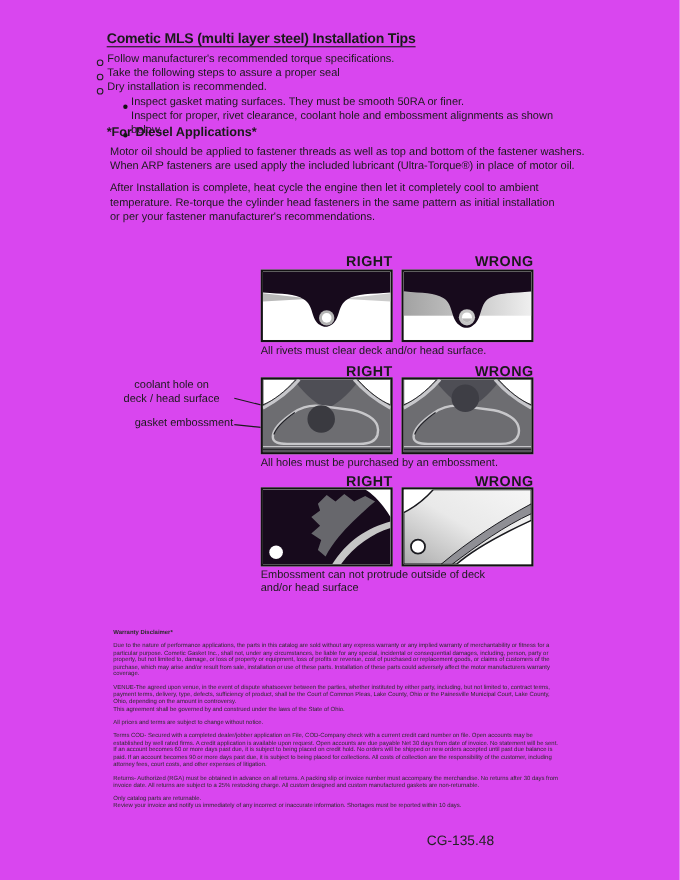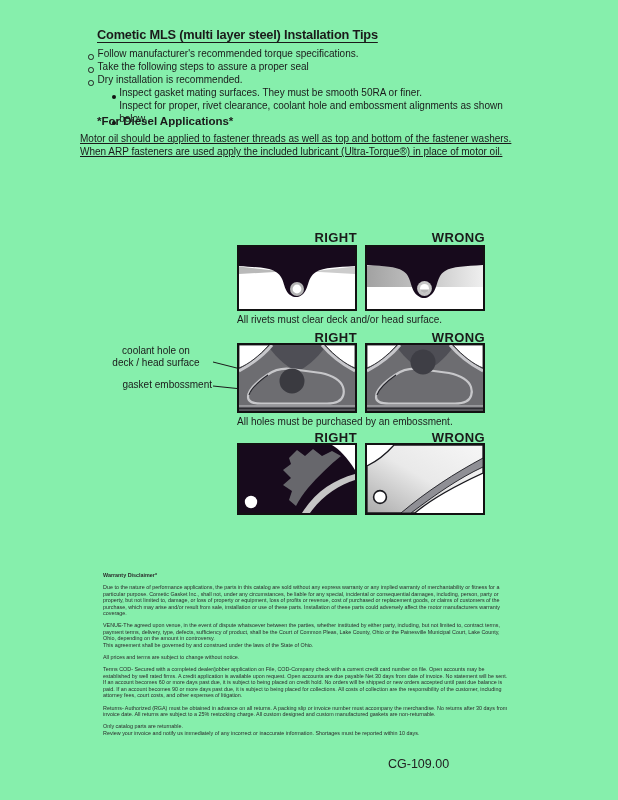--- a/index.html
+++ b/index.html
@@ -1,29 +1,29 @@
 <!DOCTYPE html>
 <html style="--ink: #1a1a1a; --band-black: #170a1c; --body-gray: #6d6d71; --hole-gray: #3a3a40; --emboss-line: #c7c7ca; --light-strip: #c6c6c6; --wedge-gray: #b9b9b9;"><head>
 <meta charset="utf-8">
 <style>
   html,body{margin:0;padding:0;background:#ffffff;}
-  .page{position:relative;width:618px;height:800px;background:#86efac;overflow:hidden;
+  .page{position:relative;width:618px;height:800px;background:#d946ef;overflow:hidden;
         font-family:"Liberation Sans",sans-serif;color:var(--ink,#1a1a1a);}
   .abs{position:absolute;}
   .title{left:97px;top:27px;font-size:12.8px;font-weight:bold;letter-spacing:-0.2px;
          text-decoration:underline;text-underline-offset:3px;white-space:nowrap;}
   .tips{left:88px;top:47px;width:445px;font-size:10px;line-height:13px;}
   .bullet-row{display:flex;align-items:flex-end;}
   .marker-open{flex:0 0 auto;width:3.6px;height:3.6px;border:1px solid #222;border-radius:50%;
                margin:4px 4px 0 0;}
   .sub{margin-left:24px;}
   .marker-dot{flex:0 0 auto;width:4.2px;height:4.2px;background:#111;border-radius:50%;
               margin:4px 3px 0 0;}
   .diesel-h{left:97px;top:115px;font-size:11.5px;font-weight:bold;}
-  .para{left:80px;width:450px;font-size:10px;line-height:13px;white-space:pre-line;text-decoration:underline;}
+  .para{left:100px;width:450px;font-size:10px;line-height:13px;white-space:pre-line;}
   .fig-label{position:absolute;width:120px;text-align:right;font-size:13px;font-weight:bold;
              letter-spacing:0.4px;}
   .fig-box{position:absolute;width:116px;border:2px solid #121212;background:#fff;line-height:0;}
   .fig-caption{position:absolute;font-size:10px;line-height:12px;white-space:pre-line;color:#1b1b1b;}
   .annot{position:absolute;font-size:10px;line-height:12px;text-align:right;white-space:pre-line;}
   .band-black{fill:var(--band-black,#170a1c);}
   .body-gray{fill:var(--body-gray,#6d6d71);}
   .emboss{stroke:var(--emboss-line,#c7c7ca);}
   .legal{left:103px;top:572px;width:408px;font-size:5.4px;line-height:6.4px;color:#2b2b2b;}
   .legal p{margin:0 0 6px 0;white-space:pre-line;}
@@ -72,20 +72,23 @@
     </div>
     <div class="bullet-row sub">
       <span class="marker-dot"></span>
       <span>Inspect for proper, rivet clearance, coolant hole and embossment alignments as shown below.</span>
     </div>
   </div>
 
   <div class="abs diesel-h">*For Diesel Applications*</div>
   <div class="abs para" style="top:132px;">Motor oil should be applied to fastener threads as well as top and bottom of the fastener washers.
 When ARP fasteners are used apply the included lubricant (Ultra-Torque®) in place of motor oil.</div>
+  <div class="abs para" style="top:165px;">After Installation is complete, heat cycle the engine then let it completely cool to ambient
+temperature. Re-torque the cylinder head fasteners in the same pattern as initial installation
+or per your fastener manufacturer's recommendations.</div>
 
   <div class="fig-label" style="left:237px;top:230px;">RIGHT</div>
   <div class="fig-label" style="left:365px;top:230px;">WRONG</div>
 
   <div class="fig-box" style="left:237px;top:245px;height:62px;">
     <svg width="116" height="62" viewBox="0 0 116 62">
       <rect width="116" height="62" fill="#ffffff"></rect>
       <path d="M0,19.5 L44,24.5 L0,27 Z" fill="#b9b9b9"></path>
       <path d="M116,19.5 L72,24.5 L116,27 Z" fill="#cccccc"></path>
       <path class="band-black" d="M0,0 H116 V19 C98,20.5 85,20 77,25 C67,31 71,43 62,48.5 C59,50.6 55,50.6 52,48.5 C43,43 47,31 37,25 C29,20 18,20.5 0,19 Z"></path>
@@ -166,28 +169,30 @@
     </svg>
   </div>
   <div class="fig-box" style="left:365px;top:443px;height:68px;">
     <svg width="116" height="68" viewBox="0 0 116 68">
       <rect width="116" height="68" fill="#ffffff"></rect>
       <path d="M27,0 H116 V28 C90,40 64,54 48,68 H0 V21 C10,16 19,9 27,0 Z" fill="url(#gradBand)" stroke="#18181d" stroke-width="1.3"></path>
       <path d="M34,68 C60,46 88,28 116,13 V22 C92,33 68,50 44,68 Z" fill="#8f8f95" stroke="#1a1a1f" stroke-width="0.9"></path>
       <circle cx="13" cy="52" r="6.4" fill="#ffffff" stroke="#1a1a1f" stroke-width="1.6"></circle>
     </svg>
   </div>
+  <div class="fig-caption" style="left:237px;top:517px;width:230px;">Embossment can not protrude outside of deck
+and/or head surface</div>
 
   <div class="abs legal">
     <p class="lh">Warranty Disclaimer*</p>
     <p>Due to the nature of performance applications, the parts in this catalog are sold without any express warranty or any implied warranty of merchantability or fitness for a particular purpose.  Cometic Gasket Inc., shall not, under any circumstances, be liable for any special, incidental or consequential damages, including, person, party or property, but not limited to, damage, or loss of property or equipment, loss of profits or revenue, cost of purchased or replacement goods, or claims of customers of the purchase, which may arise and/or result from sale, installation or use of these parts.  Installation of these parts could adversely affect the motor manufacturers warranty coverage.</p>
     <p>VENUE-The agreed upon venue, in the event of dispute whatsoever between the parties, whether instituted by either party, including, but not limited to, contract terms, payment terms, delivery, type, defects, sufficiency of product, shall be the Court of Common Pleas, Lake County, Ohio or the Painesville Municipal Court, Lake County, Ohio, depending on the amount in controversy.
 This agreement shall be governed by and construed under the laws of the State of Ohio.</p>
     <p>All prices and terms are subject to change without notice.</p>
     <p>Terms COD- Secured with a completed dealer/jobber application on File, COD-Company check with a current credit card number on file.  Open accounts may be established by well rated firms.  A credit application is available upon request.  Open accounts are due payable Net 30 days from date of invoice.  No statement will be sent.  If an account becomes 60 or more days past due, it is subject to being placed on credit hold.  No orders will be shipped or new orders accepted until past due balance is paid.  If an account becomes 90 or more days past due, it is subject to being placed for collections.  All costs of collection are the responsibility of the customer, including attorney fees, court costs, and other expenses of litigation.</p>
     <p>Returns- Authorized (RGA) must be obtained in advance on all returns.  A packing slip or invoice number must accompany the merchandise.  No returns after 30 days from invoice date.  All returns are subject to a 25% restocking charge.  All custom designed and custom manufactured gaskets are non-returnable.</p>
     <p>Only catalog parts are returnable.
 Review your invoice and notify us immediately of any incorrect or inaccurate information.  Shortages must be reported within 10 days.</p>
   </div>
 
-  <div class="abs footer-code">CG-109.00</div>
+  <div class="abs footer-code">CG-135.48</div>
 
 </div>
 
 </body></html>

